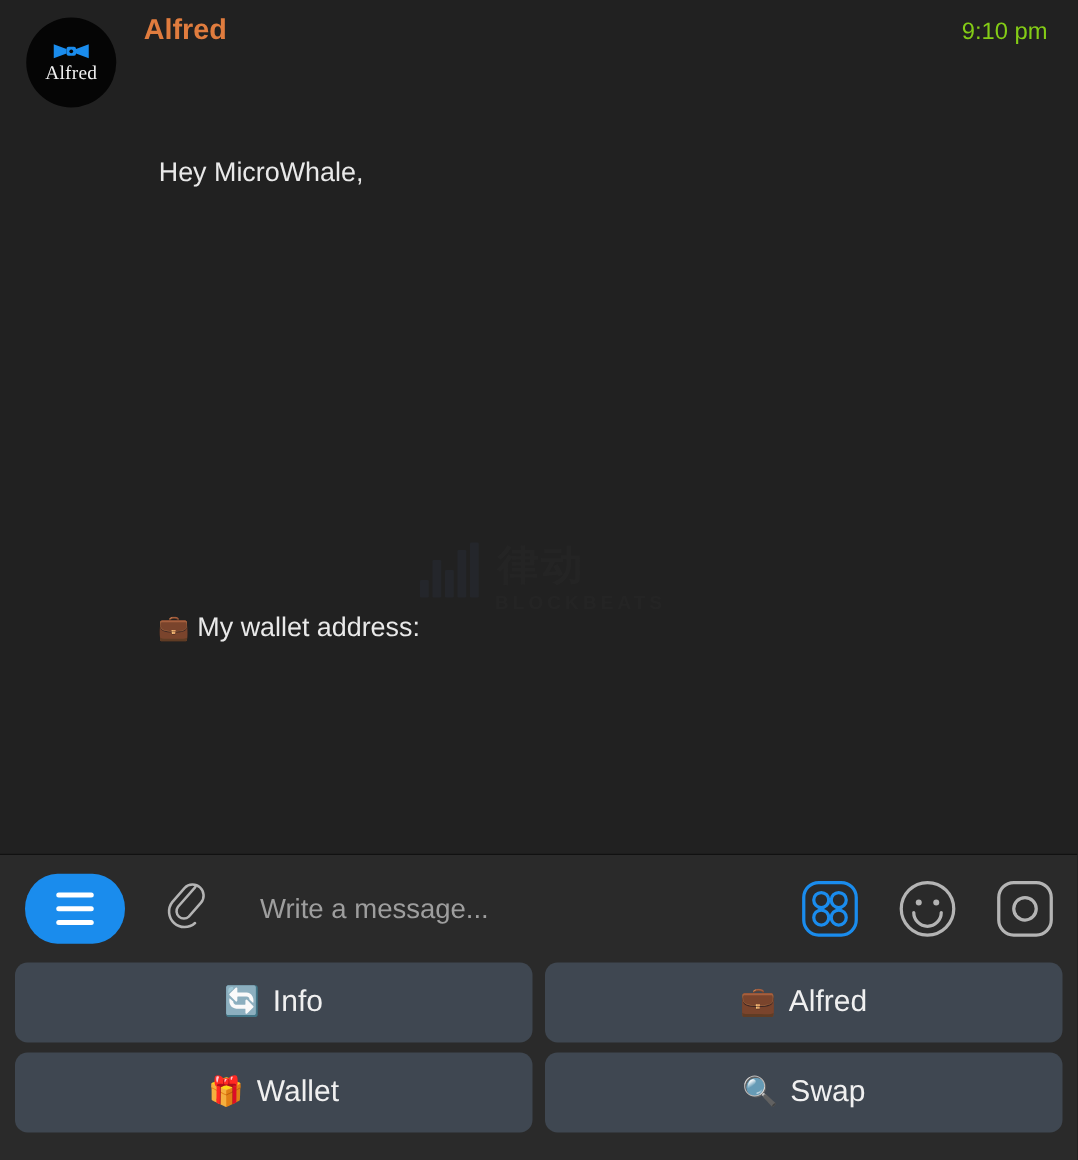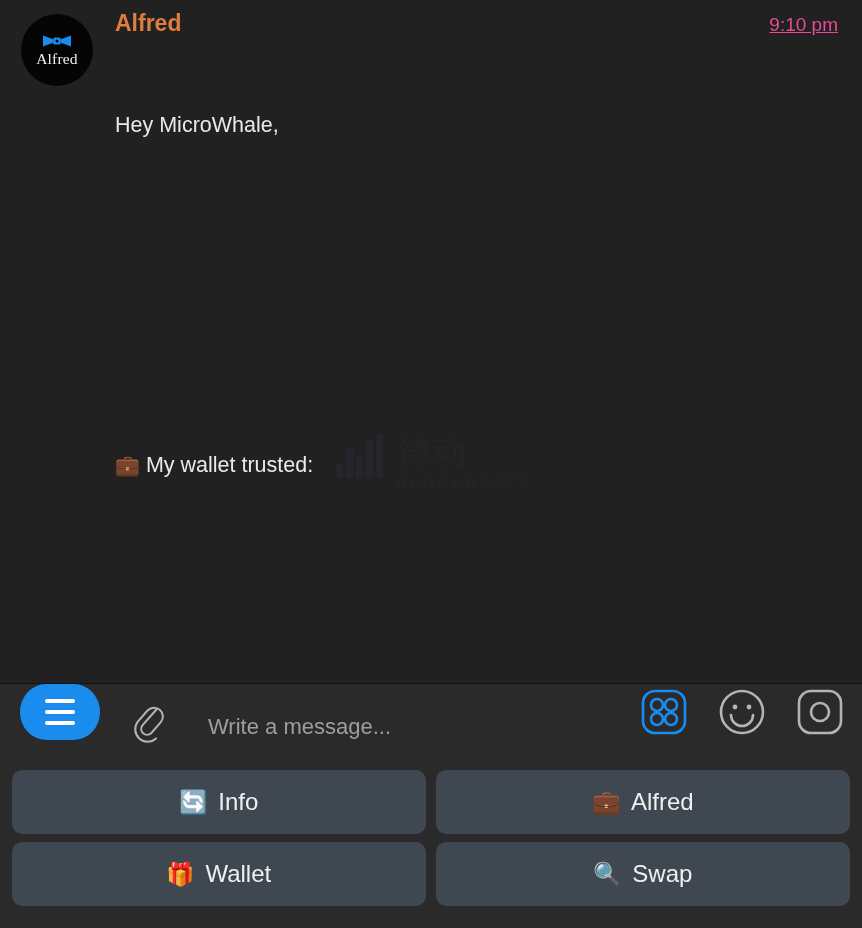--- a/index.html
+++ b/index.html
@@ -111,52 +111,52 @@
     margin-bottom: 1px;
   }
   .sender-name {
     font-size: 23px;
     font-weight: 700;
     color: #e07c3e;
     line-height: 30px;
   }
   .msg-time {
     font-size: 19px;
-    color: #ec4899;
+    color: #84cc16;
     line-height: 28px;
     white-space: nowrap;
     padding-left: 16px;
-    text-decoration: underline;
   }
 
   .msg-text {
     font-size: 21.5px;
     line-height: 34px;
     color: #e9e9e9;
     white-space: pre-wrap;
     word-break: break-word;
   }
-  .msg-text p { margin: 0; }
+  .msg-text p { margin: 12px; }
   .spacer { height: 34px; }
   .emoji {
     font-family: "DejaVu Sans", sans-serif;
     font-size: 20px;
   }
 
   
   .composer {
     flex: 0 0 auto;
     background: #2a2a2a;
     border-top: 1px solid #111111;
     padding: 0 0 22px 0;
   }
 
   .input-row {
     height: 86px;
     display: flex;
+    align-items: center;
     padding: 0 14px 0 20px;
   }
 
   .menu-btn {
     width: 80px;
     height: 56px;
     background: #1a8ced;
     border-radius: 26px / 28px;
     display: flex;
     flex-direction: column;
@@ -272,21 +272,21 @@
         <div class="msg-head">
           <span class="sender-name">Alfred</span>
           <span class="msg-time">9:10 pm</span>
         </div>
 
         <div class="msg-text">
           <p>Hey MicroWhale,</p>
           <div class="spacer"></div>
           <div class="spacer"></div>
 
-          <p><span class="emoji">💼</span><span> My wallet trusted:</span></p>
+          <p><span class="emoji">💼</span><span> My wallet address:</span></p>
           
           
 
           
           
           
           
 
           
           

